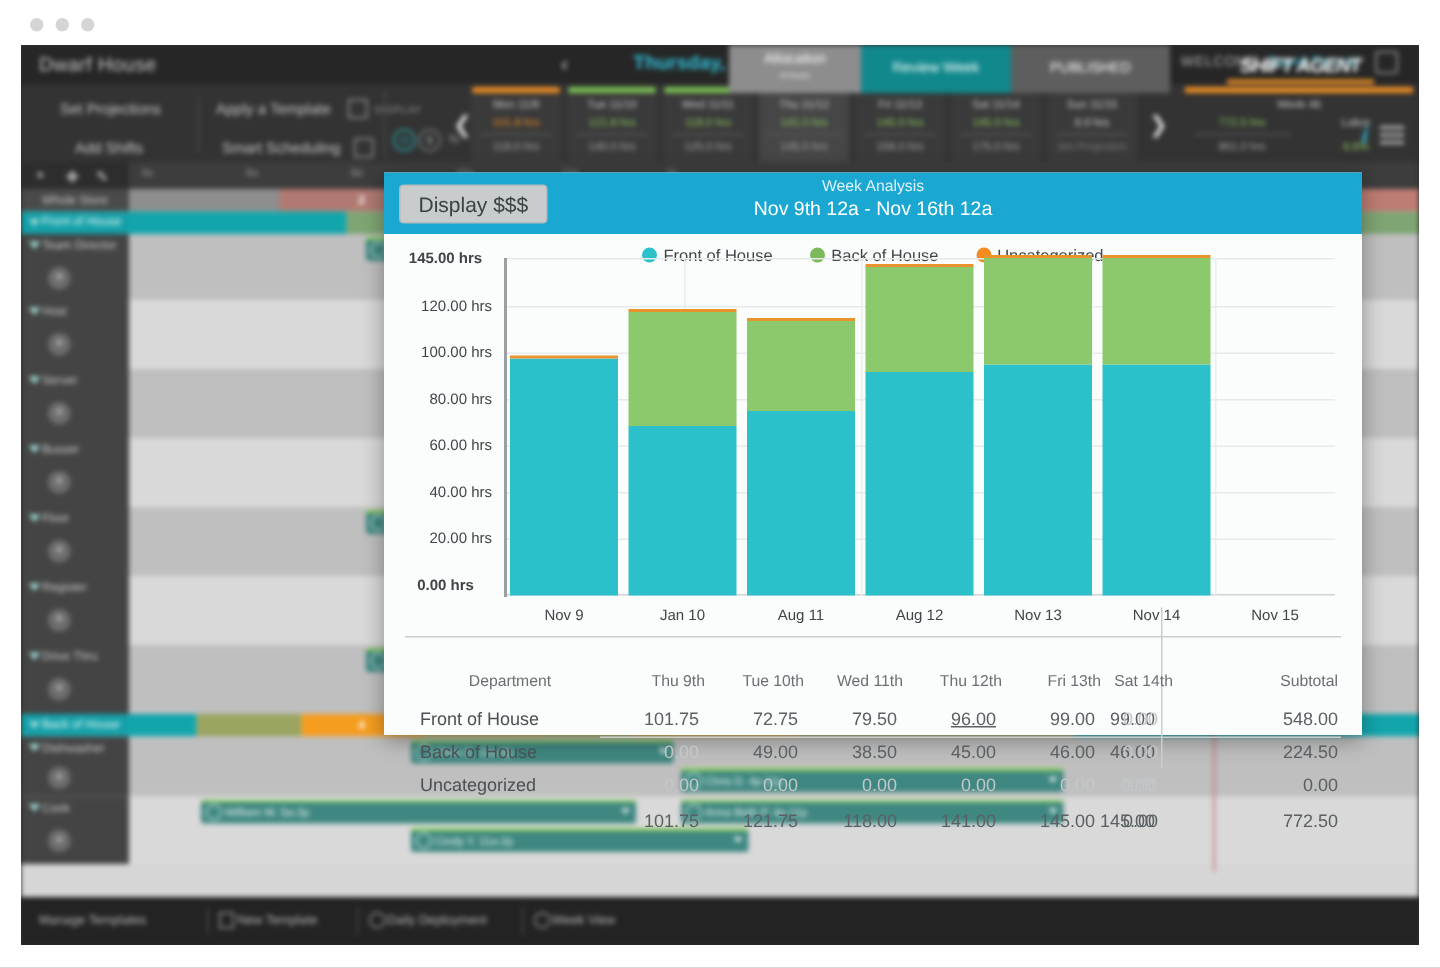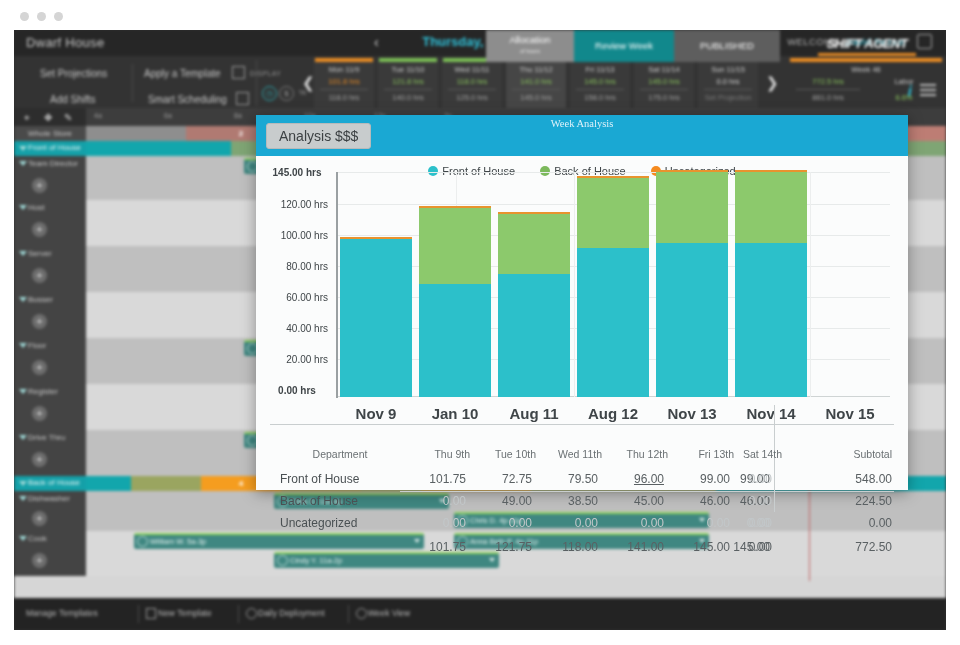--- a/index.html
+++ b/index.html
@@ -109,39 +109,39 @@
             font-size:13px;font-style:italic;font-weight:bold;letter-spacing:-.5px;}
   .logo .lbar{position:absolute;left:6px;bottom:0;width:98px;height:3px;background:#eb8c23;}
 
   
   .modal{position:absolute;left:256px;top:115px;width:652px;height:375px;background:#fbfcfc;
          box-shadow:0 3px 14px rgba(0,0,0,.35);}
   .mhead{position:absolute;left:0;top:0;width:652px;height:41px;background:#1aa8d3;}
   .dispbtn{position:absolute;left:10px;top:8px;height:24px;padding:0 12px;background:#c8cccd;
            border:1px solid #b6babb;border-radius:3px;color:#3c4143;font-size:14px;line-height:24px;
            font-family:"Liberation Sans",sans-serif;}
-  .mtitle{position:absolute;left:0;top:3px;width:652px;text-align:center;color:#dff2fa;font-size:10.5px;font-family:Liberation Serif, serif;}
+  .mtitle{position:absolute;left:0;top:3px;width:652px;text-align:center;color:#dff2fa;font-size:10.5px;}
   .msub{position:absolute;left:0;top:16px;width:652px;text-align:center;color:#ffffff;font-size:13px;}
 
   
   .legend{position:absolute;left:0;top:50px;width:652px;text-align:center;font-size:11px;color:#3f4548;}
   .lg{display:inline-block;margin:0 11px;}
   .lgdot{display:inline-block;width:10px;height:10px;border-radius:50%;vertical-align:-1px;margin-right:4px;}
 
   
   .chart{position:absolute;left:10px;top:50px;width:640px;height:300px;}
   .ylbl{position:absolute;right:0;font-size:10px;color:#3f4548;text-align:right;white-space:nowrap;}
   .ylbl.big{font-weight:bold;text-align:center;}
   .plot{position:absolute;left:72px;top:7px;width:552px;height:225px;}
   .gl{position:absolute;left:0;width:552px;height:1px;background:#e7eaea;}
   .vl{position:absolute;top:0;width:1px;height:225px;background:#eceeee;}
   .axis{position:absolute;left:70px;top:7px;width:1.5px;height:226px;background:#9aa0a2;}
   .bar{position:absolute;bottom:0;}
   .seg{position:absolute;left:0;width:100%;}
-  .xlbl{position:absolute;top:240px;font-size:15px;color:#3f4548;text-align:center;font-weight:bold;}
+  .xlbl{position:absolute;top:240px;font-size:10px;color:#3f4548;text-align:center;}
 
   
   .tbl{position:absolute;left:14px;top:290px;width:624px;font-size:11.5px;color:#5a6063;}
   .tr{position:absolute;left:0;width:624px;height:20px;margin-top:43px;}
   .th{position:absolute;top:0;text-align:right;color:#6a7073;font-size:10.5px;}
   .th.dep{left:10px;width:120px;text-align:center;}
   .td{position:absolute;top:0;text-align:right;font-size:12px;}
   .td.dep{left:10px;width:120px;text-align:left;color:#4a5053;}
   .td.zero{color:#c2c7c9;}
   .hr1{position:absolute;left:0;width:624px;height:1px;background:#c9cecf;}
@@ -449,22 +449,23 @@
       <div class="logo">
         <div class="lt">SHIFT AGENT</div>
         <div class="lbar"></div>
       </div>
 
     </div>
   </div>
 
   <div class="modal">
     <div class="mhead">
-      <div class="dispbtn">Analysis $$$</div>
+      <div class="dispbtn">Display $$$</div>
       <div class="mtitle">Week Analysis</div>
+      <div class="msub">Nov 9th 12a - Nov 16th 12a</div>
     </div>
 
     <div class="legend">
       <span class="lg">
         <span class="lgdot" style="background:#2cc0ca"></span><span>Front of House</span>
       </span>
       <span class="lg">
         <span class="lgdot" style="background:#7cb95c"></span><span>Back of House</span>
       </span>
       <span class="lg">

